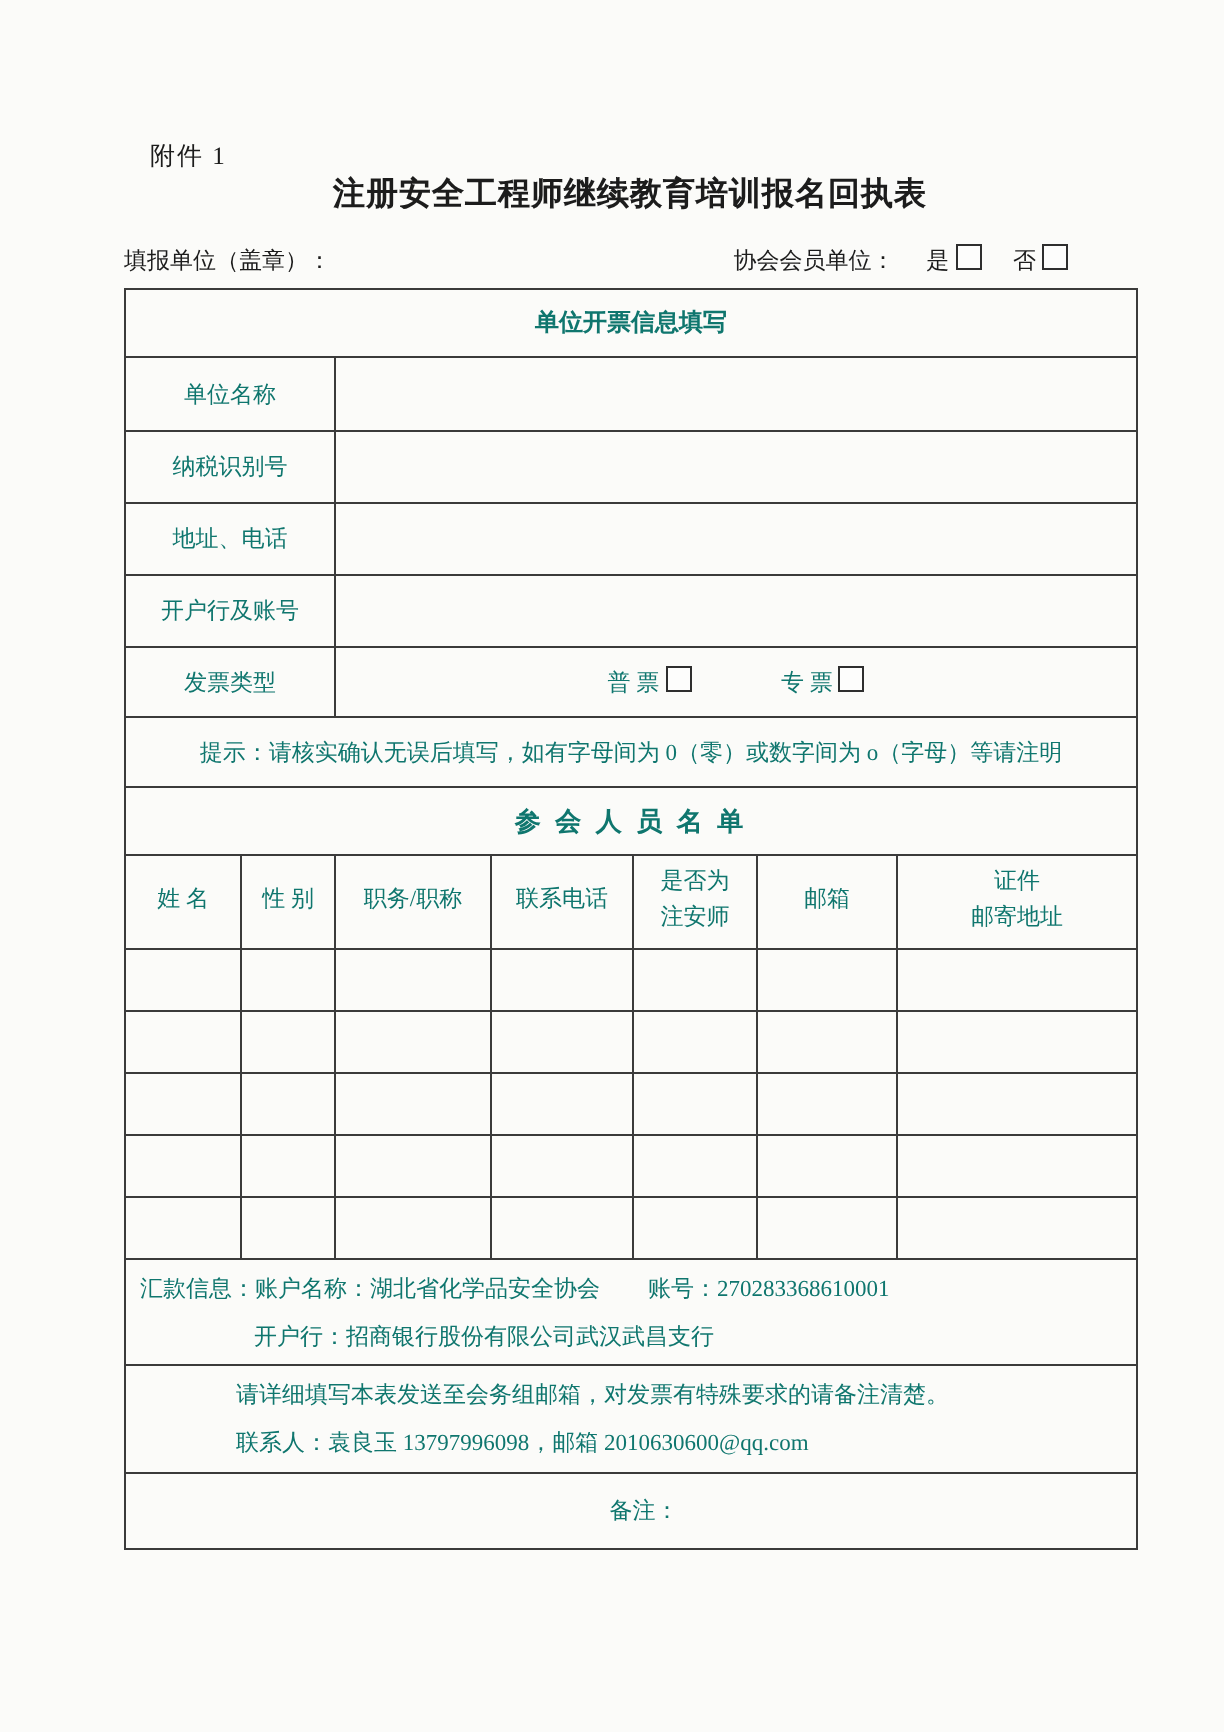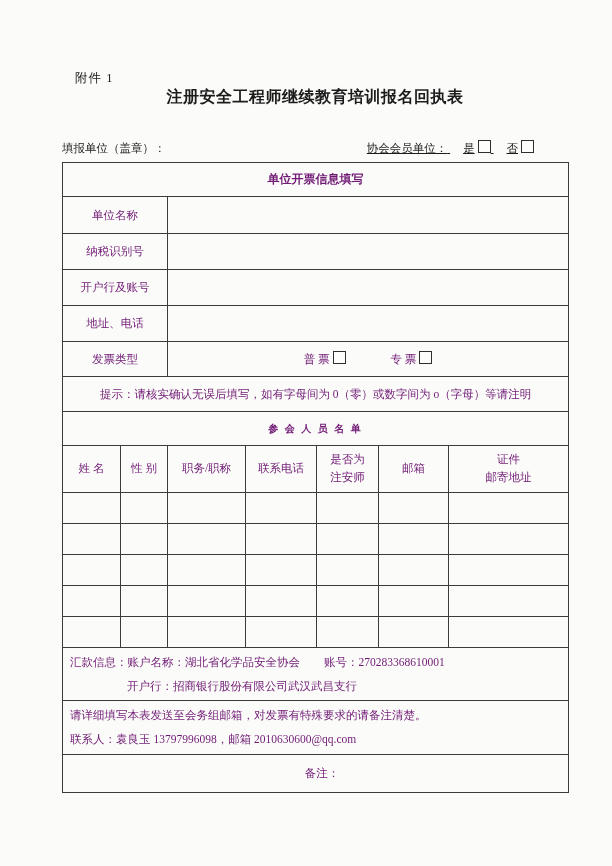--- a/index.html
+++ b/index.html
@@ -27,26 +27,26 @@
     margin:0 0 0 0;
     text-align:center;
     font-size:16px;
     font-weight:bold;
     letter-spacing:0.5px;
   }
   .pre-row {
     display:flex;
     justify-content:space-between;
     align-items:flex-end;
-    margin-top:32px;
+    margin-top:14px;
     margin-bottom:6px;
     font-size:11.5px;
     gap:22px;
   }
-  .pre-row .member-block { margin-right:34px;text-decoration:underline; }
+  .pre-row .member-block { margin-right:34px; }
   .member-opt { margin-left:13px; }
   .member-opt:first-of-type { margin-left:6px; }
 
   .cb {
     display:inline-block;
     width:11px; height:11px;
     border:1px solid #2e2e2e;
     vertical-align:-1px;
     margin-left:3px;
     background:#fdfdfc;
@@ -55,21 +55,21 @@
   table.main {
     border-collapse:collapse;
     width:506px;
     table-layout:fixed;
   }
   table.main td, table.main th {
     border:1px solid #3b3b3b;
     padding:0;
     font-size:11.5px;
     font-weight:normal;
-    color:#701a75;
+    color:#0f766e;
     overflow:hidden;
   }
   tr.r-invoice-header td {
     height:33px;
     text-align:center;
     vertical-align:middle;
     font-weight:bold;
     font-size:12px;
   }
   tr.r-field { height:36px; }
@@ -89,41 +89,42 @@
   tr.r-tip td {
     height:34px;
     text-align:center;
     vertical-align:middle;
   }
   tr.r-part-header td {
     height:33px;
     text-align:center;
     vertical-align:middle;
     font-weight:bold;
-    font-size:10px;
+    font-size:13px;
     letter-spacing:2px;
   }
   tr.r-col-header th {
     height:46px;
     text-align:center;
     vertical-align:middle;
     line-height:1.55;
   }
   tr.r-col-header th span { display:block; }
   tr.empty-row td { height:30px; }
   tr.r-remit td {
     height:52px;
     vertical-align:middle;
   }
   .remit-line1 { padding-left:7px; }
   .remit-gap { display:inline-block; width:24px; }
   .remit-line2 { padding-left:64px; margin-top:9px; }
   tr.r-note td {
     height:53px;
     vertical-align:middle;
+    padding-left:48px;
   }
   .note-line1 { padding-left:7px; }
   .note-line2 { padding-left:7px; margin-top:9px; }
   tr.r-remark td {
     height:37px;
     vertical-align:middle;
   }
   .remark-label { padding-left:13px;text-align:center; }
 </style>
 </head>
@@ -164,26 +165,26 @@
       <td colspan="2" class="field-label">单位名称</td>
       <td colspan="5" class="field-value"></td>
     </tr>
 
     <tr class="r-field">
       <td colspan="2" class="field-label">纳税识别号</td>
       <td colspan="5" class="field-value"></td>
     </tr>
 
     <tr class="r-field">
+      <td colspan="2" class="field-label">地址、电话</td>
+      <td colspan="5" class="field-value"></td>
+    </tr>
+
+    <tr class="r-field">
       <td colspan="2" class="field-label">开户行及账号</td>
-      <td colspan="5" class="field-value"></td>
-    </tr>
-
-    <tr class="r-field">
-      <td colspan="2" class="field-label">地址、电话</td>
       <td colspan="5" class="field-value"></td>
     </tr>
 
     <tr class="r-invtype">
       <td colspan="2" class="field-label">发票类型</td>
       <td colspan="5" class="invtype-options">
         <span class="inv-opt"><span>普 票</span><span class="cb"></span></span>
         <span class="inv-opt"><span>专 票</span><span class="cb"></span></span>
       </td>
     </tr>

